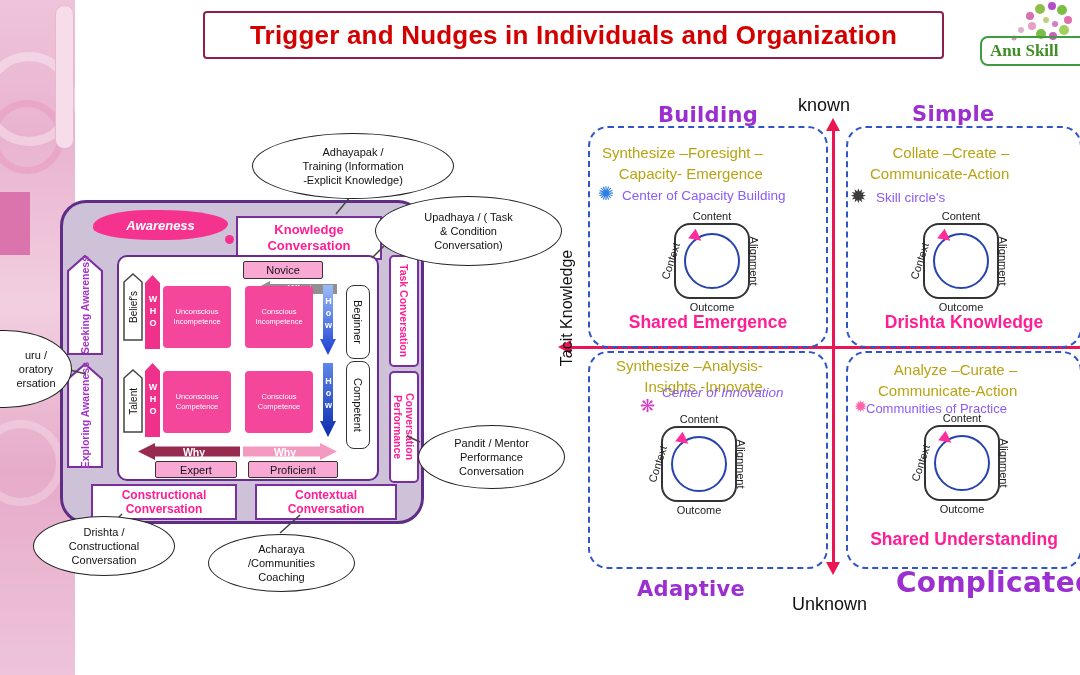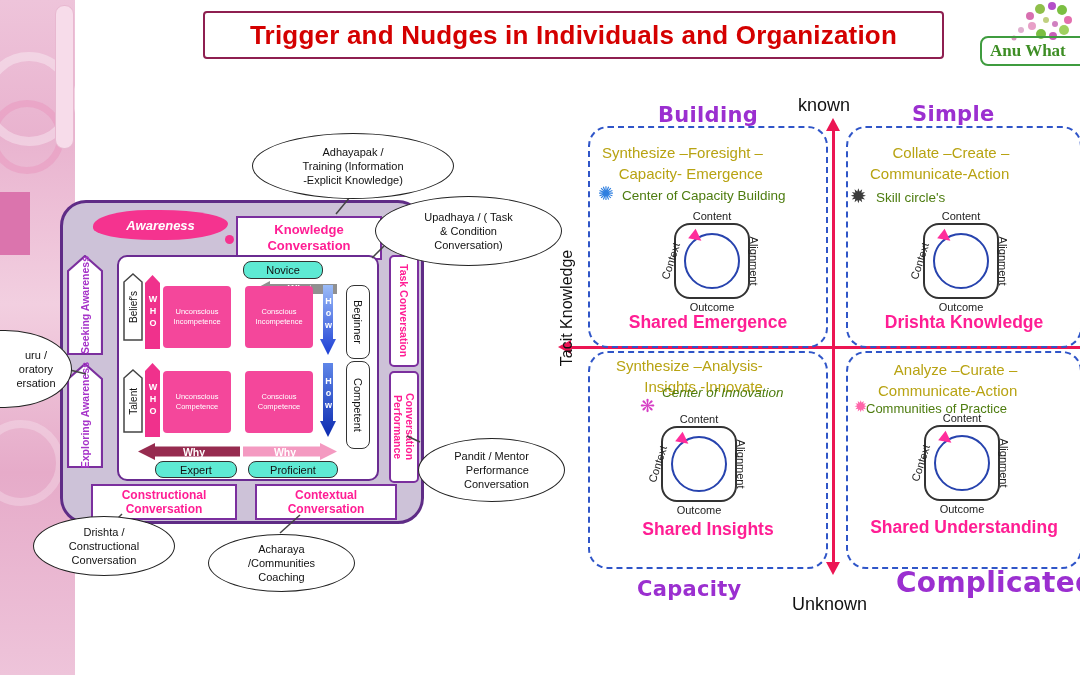--- a/index.html
+++ b/index.html
@@ -33,42 +33,42 @@
   .inner-box{position:absolute;left:54px;top:52px;width:258px;height:222px;background:#fff;
              border:2.5px solid #6a2b91;border-radius:10px;}
   .blob{position:absolute;left:30px;top:7px;width:135px;height:30px;background:#f5338f;
         border-radius:45% 55% 50% 50% / 60% 50% 60% 45%;display:flex;align-items:center;justify-content:center;z-index:2;}
   .blob span{color:#fff;font-weight:bold;font-style:italic;font-size:13px;}
   .blob-dot{position:absolute;left:162px;top:32px;width:9px;height:9px;background:#f5338f;border-radius:50%;z-index:2;}
   .kc-box{position:absolute;left:173px;top:13px;width:142px;height:40px;background:#fff;border:2.5px solid #7b2f9e;
           color:#ff1e94;font-weight:bold;font-size:13px;line-height:1.2;}
   .pinkbox{background:#fff;border:2px solid #7b2f9e;color:#ff1e94;font-weight:bold;font-size:12px;line-height:1.2;}
   .cell{background:#f4479b;color:#fff;font-size:7.5px;line-height:1.3;border-radius:4px;}
-  .small-box{background:#5eead4;border:1.5px solid #333;border-radius:8px;font-size:11px;color:#111;}
+  .small-box{background:#f9a8d4;border:1.5px solid #333;border-radius:2px;font-size:11px;color:#111;}
   .fillflex{position:absolute;inset:0;display:flex;align-items:center;justify-content:center;text-align:center;}
   .vert-up{writing-mode:vertical-rl;transform:rotate(180deg);white-space:nowrap;}
   .vert-down{writing-mode:vertical-rl;white-space:nowrap;}
   .vert-upright{writing-mode:vertical-rl;text-orientation:upright;line-height:1;letter-spacing:2px;}
   .awr-text{color:#a633c9;font-weight:bold;font-size:10.5px;}
   .vbox{background:#fff;border:1.5px solid #333;border-radius:8px;}
   .convbox{background:#fff;border:2px solid #7b2f9e;border-radius:5px;display:flex;align-items:center;justify-content:center;}
   .convbox span{writing-mode:vertical-lr;color:#ff1e94;font-weight:bold;font-size:10.5px;line-height:1.15;height:100px;text-align:center;}
   .arrow-text{position:absolute;inset:0;display:flex;align-items:center;justify-content:center;
               color:#fff;font-weight:bold;font-size:10.5px;}
 
   
   .callout{position:absolute;background:#fff;border:1.6px solid #222;border-radius:50%;
            display:flex;align-items:center;justify-content:center;text-align:center;
            font-size:11px;color:#111;line-height:1.28;white-space:pre-line;z-index:5;}
 
   
   .dashed{position:absolute;border:2px dashed #2f55c8;border-radius:20px;}
   .q-heading{position:absolute;font-size:15px;line-height:1.4;color:#b8a312;white-space:pre-line;text-align:right;}
   .q-icon{position:absolute;line-height:1;}
-  .q-center{position:absolute;font-size:13.5px;color:#4d7c0f;white-space:nowrap;}
+  .q-center{position:absolute;font-size:13.5px;color:#8b5cf6;white-space:nowrap;}
   .q-shared{position:absolute;left:0;width:100%;text-align:center;color:#ff1e94;font-weight:bold;font-size:17.5px;}
   .quad-label{position:absolute;font-family:"DejaVu Sans",sans-serif;font-weight:bold;font-size:21px;color:#9b2fd0;letter-spacing:.3px;}
   .axis-label{position:absolute;font-size:18px;color:#111;}
   .axis-line{position:absolute;background:#ec1553;}
   .arrow-up{position:absolute;width:0;height:0;border-left:7px solid transparent;border-right:7px solid transparent;border-bottom:13px solid #ec1553;}
   .arrow-down{position:absolute;width:0;height:0;border-left:7px solid transparent;border-right:7px solid transparent;border-top:13px solid #ec1553;}
   .arrow-left{position:absolute;width:0;height:0;border-top:7px solid transparent;border-bottom:7px solid transparent;border-right:13px solid #ec1553;}
 
   
   .cw-box{position:absolute;width:72px;height:72px;border:2px solid #333;border-radius:16px;background:#fff;}
@@ -108,21 +108,21 @@
       <circle cx="56" cy="30" r="5" fill="#9fd060"></circle>
     <circle cx="45" cy="36" r="4" fill="#c95fb8"></circle>
       <circle cx="33" cy="34" r="5" fill="#7bbf42"></circle>
     <circle cx="24" cy="26" r="4" fill="#e8a0c8"></circle>
       <circle cx="38" cy="20" r="3" fill="#c0d080"></circle>
     <circle cx="47" cy="24" r="3" fill="#d080c0"></circle>
       <circle cx="13" cy="30" r="3" fill="#e0b0d0"></circle>
     <circle cx="6" cy="38" r="2.5" fill="#d898c0"></circle>
   </svg>
   <div class="logo-name-box">
-    <span>Anu What</span>
+    <span>Anu Skill</span>
   </div>
 
   <div class="model">
 
     <div class="blob">
       <span>Awareness</span>
     </div>
     <div class="blob-dot"></div>
 
     <div class="kc-box flexc pre">Knowledge
@@ -283,21 +283,21 @@
 Training (Information
 -Explicit Knowledge)</div>
   <div class="callout" style="left:375px;top:196px;width:185px;height:68px;">Upadhaya / ( Task
 &amp; Condition
 Conversation)</div>
   <div class="callout" style="left:-62px;top:330px;width:132px;height:76px;">
     <span style="margin-left:62px;">uru /
 oratory
 ersation</span>
   </div>
-  <div class="callout" style="left:418px;top:438px;width:145px;height:62px;text-align:right;">Pandit / Mentor
+  <div class="callout" style="left:418px;top:425px;width:145px;height:62px;">Pandit / Mentor
 Performance
 Conversation</div>
   <div class="callout" style="left:33px;top:516px;width:140px;height:58px;">Drishta /
 Constructional
 Conversation</div>
   <div class="callout" style="left:208px;top:534px;width:145px;height:56px;">Acharaya
 /Communities
 Coaching</div>
 
   <div class="axis-line" style="left:832px;top:130px;width:3px;height:434px;"></div>
@@ -305,21 +305,21 @@
   <div class="arrow-down" style="left:826px;top:562px;"></div>
   <div class="axis-line" style="left:570px;top:346px;width:510px;height:3px;"></div>
   <div class="arrow-left" style="left:558px;top:340px;"></div>
 
   <div class="axis-label" style="left:798px;top:95px;">known</div>
   <div class="axis-label" style="left:792px;top:594px;">Unknown</div>
   <div class="axis-label" style="left:492px;top:299px;width:150px;text-align:center;transform:rotate(-90deg);font-size:16px;">Tacit Knowledge</div>
 
   <div class="quad-label" style="left:658px;top:103px;">Building</div>
   <div class="quad-label" style="left:912px;top:102px;">Simple</div>
-  <div class="quad-label" style="left:637px;top:577px;">Capacity</div>
+  <div class="quad-label" style="left:637px;top:577px;">Adaptive</div>
   <div class="quad-label" style="left:896px;top:566px;font-size:28px;">Complicated</div>
 
   <div class="dashed" style="left:588px;top:126px;width:236px;height:218px;">
     <div class="q-heading" style="left:12px;top:14px;">Synthesize –Foresight –
 Capacity- Emergence</div>
     <div class="q-icon" style="left:8px;top:56px;font-size:19px;color:#2f7fe0;">✺</div>
     <div class="q-center" style="left:32px;top:60px;">Center of Capacity Building</div>
     <div class="cw-box" style="left:84px;top:95px;">
       <div class="cw-circle"></div>
       <div class="cw-marker"></div>
@@ -353,32 +353,31 @@
     <div class="q-icon" style="left:50px;top:44px;font-size:18px;color:#d63ec4;">❋</div>
     <div class="q-center" style="left:72px;top:32px;font-style:italic;">Center of Innovation</div>
     <div class="cw-box" style="left:71px;top:73px;">
       <div class="cw-circle"></div>
       <div class="cw-marker"></div>
       <div class="cw-label cw-top">Content</div>
       <div class="cw-label cw-right">Alignment</div>
       <div class="cw-label cw-bottom">Outcome</div>
       <div class="cw-label cw-left">Context</div>
     </div>
-    <div class="q-shared" style="top:166px;">Shared Insights</div>
   </div>
 
   <div class="dashed" style="left:846px;top:351px;width:232px;height:214px;">
     <div class="q-heading" style="left:30px;top:6px;">Analyze –Curate –
 Communicate-Action</div>
     <div class="q-icon" style="left:6px;top:46px;font-size:16px;color:#ff66aa;">✹</div>
     <div class="q-center" style="left:18px;top:48px;font-size:13px;">Communities of Practice</div>
     <div class="cw-box" style="left:76px;top:72px;">
       <div class="cw-circle"></div>
       <div class="cw-marker"></div>
       <div class="cw-label cw-top">Content</div>
       <div class="cw-label cw-right">Alignment</div>
       <div class="cw-label cw-bottom">Outcome</div>
       <div class="cw-label cw-left">Context</div>
     </div>
-    <div class="q-shared" style="top:164px;">Shared Understanding</div>
+    <div class="q-shared" style="top:176px;">Shared Understanding</div>
   </div>
 
 </div>
 
 </body></html>

